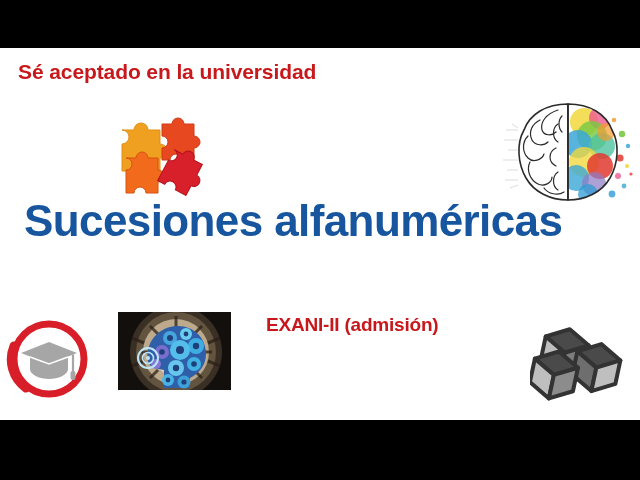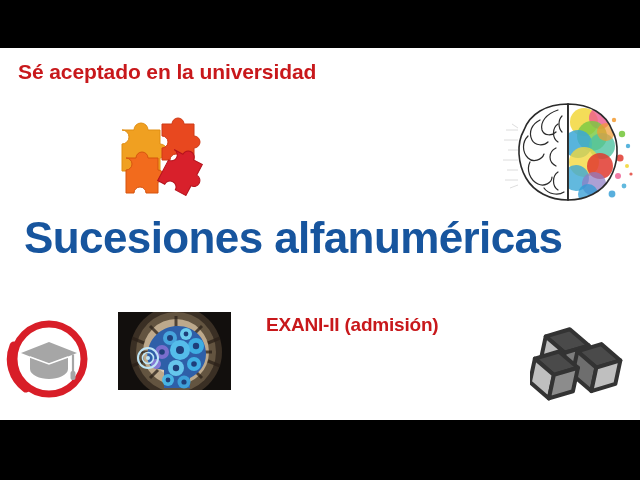--- a/index.html
+++ b/index.html
@@ -48,21 +48,21 @@
     top: 12px;
     font-size: 21px;
     font-weight: bold;
     color: #C8181B;
     letter-spacing: -0.1px;
     white-space: nowrap;
   }
   #main-title {
     position: absolute;
     left: 24px;
-    top: 165px;
+    top: 148px;
     font-size: 44px;
     font-weight: bold;
     color: #17559E;
     letter-spacing: -0.6px;
     white-space: nowrap;
   }
   #exam-label {
     position: absolute;
     left: 266px;
     top: 266px;

